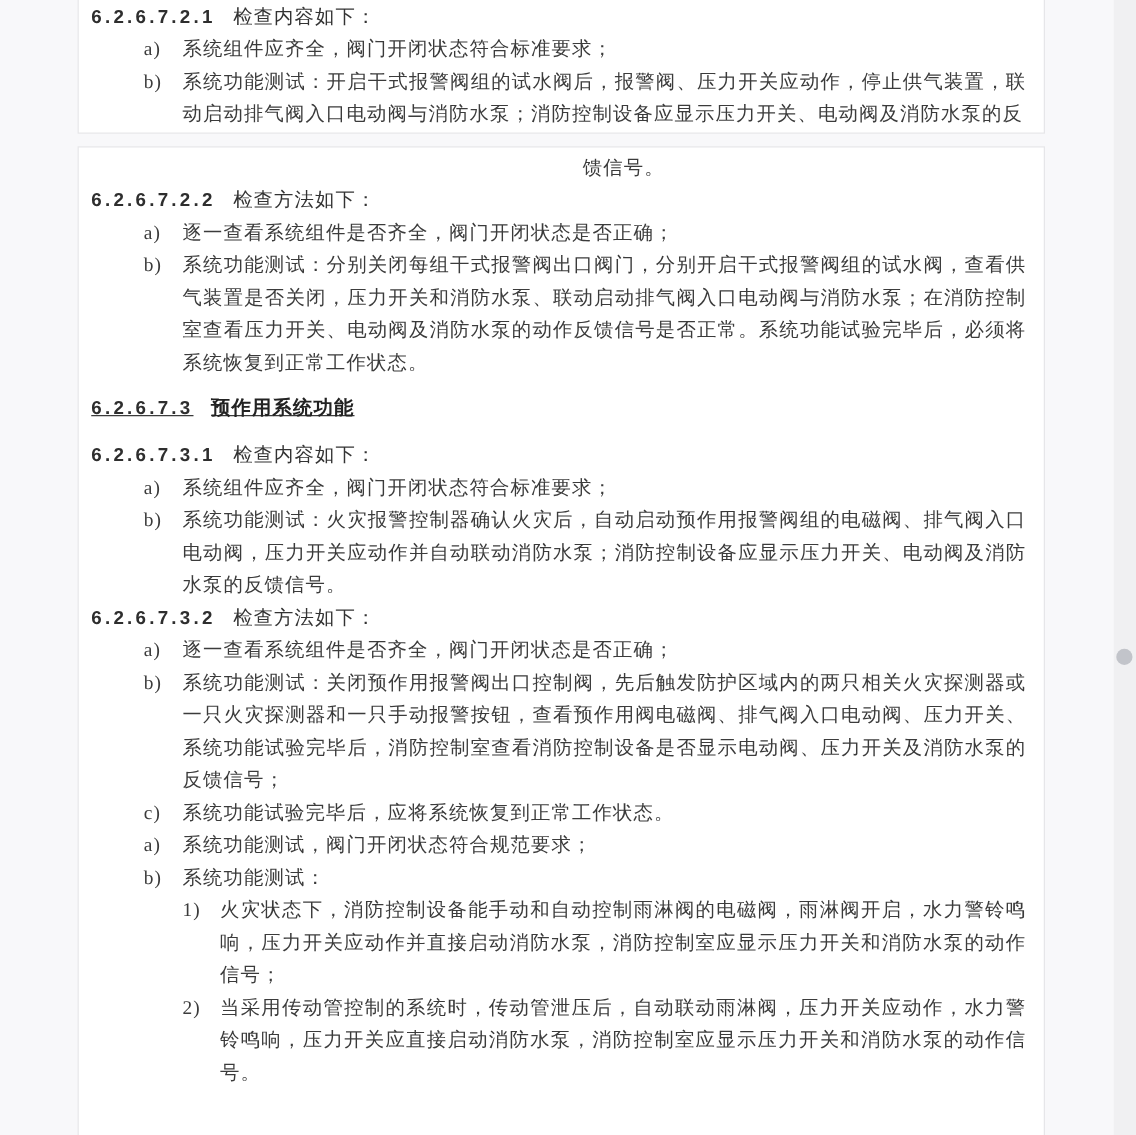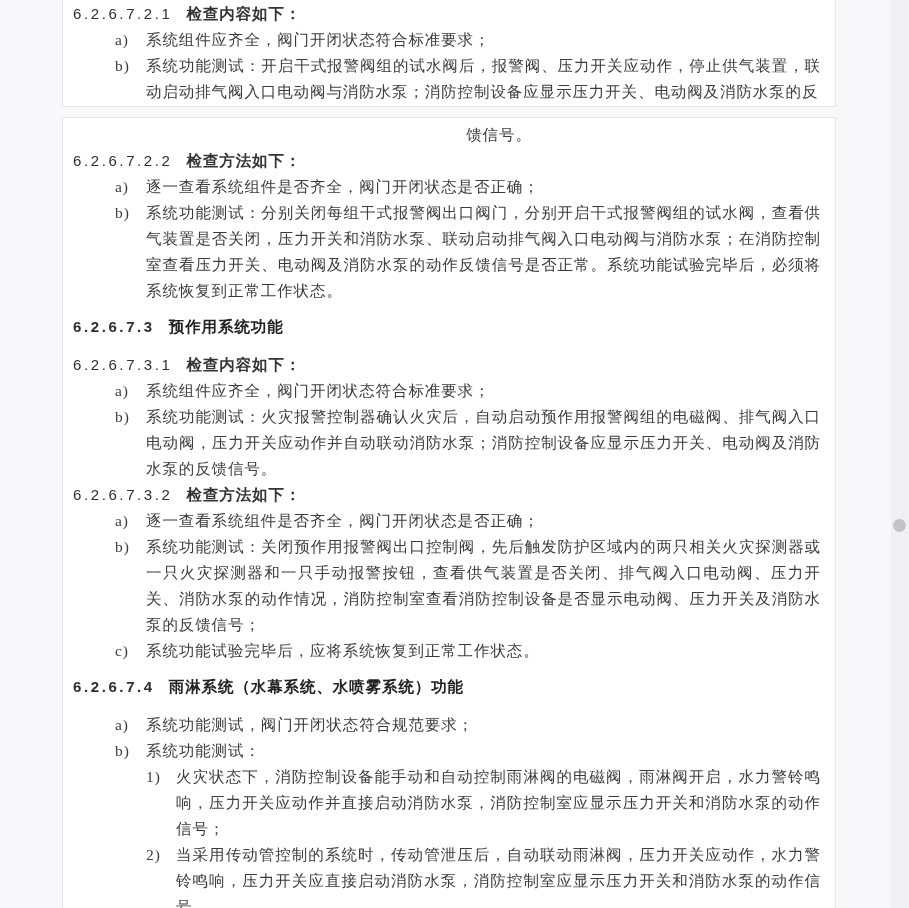--- a/index.html
+++ b/index.html
@@ -14,25 +14,25 @@
     background:#ffffff;border:1px solid #e6e6e9;
     padding:0 14px 0 10px;
   }
   .page-prev{top:-26px;height:133px;padding-top:26px;}
   .page-cur{top:117px;height:840px;padding-top:4px;}
   .line,.sec,.row,.sub-row,.heading,.cont{
     font-size:15.5px;line-height:26px;letter-spacing:0.9px;
   }
   .sec-num{
     font-family:"Liberation Sans","DejaVu Sans",sans-serif;
-    font-weight:400;font-size:15px;letter-spacing:2.6px;
+    font-weight:700;font-size:15px;letter-spacing:2.6px;
     color:#2e2e2e;margin-right:14px;white-space:nowrap;
   }
-  .sec-title{color:#333333;font-weight:bold;}
-  .heading{margin:10px 0 12px;}
+  .sec-title{color:#333333;}
+  .heading{margin:10px 0 12px;text-decoration:underline;}
   .heading .sec-num{font-weight:700;}
   .heading .sec-title{
     font-family:"Liberation Sans","DejaVu Sans",sans-serif;
     font-weight:700;color:#222222;
   }
   .row{display:flex;margin-left:42px;}
   .marker{flex:0 0 31px;}
   .item-text{flex:1;text-align:justify;}
   .sub-row{display:flex;margin-left:73px;}
   .sub-marker{flex:0 0 30px;}
@@ -97,30 +97,27 @@
 
   <div class="sec">
     <span class="sec-num">6.2.6.7.3.2</span><span class="sec-title">检查方法如下：</span>
   </div>
   <div class="row">
     <div class="marker">a)</div>
     <div class="item-text">逐一查看系统组件是否齐全，阀门开闭状态是否正确；</div>
   </div>
   <div class="row">
     <div class="marker">b)</div>
-    <div class="item-text">系统功能测试：关闭预作用报警阀出口控制阀，先后触发防护区域内的两只相关火灾探测器或一只火灾探测器和一只手动报警按钮，查看供气装置是否关闭、排气阀入口电动阀、压力开关、消防水泵的动作情况，消防控制室查看消防控制设备是否显示电动阀、压力开关及消防水泵的反馈信号；</div>
+    <div class="item-text">系统功能测试：关闭预作用报警阀出口控制阀，先后触发防护区域内的两只相关火灾探测器或一只火灾探测器和一只手动报警按钮，查看预作用阀电磁阀、排气阀入口电动阀、压力开关、系统功能试验完毕后，消防控制室查看消防控制设备是否显示电动阀、压力开关及消防水泵的反馈信号；</div>
   </div>
   <div class="row">
     <div class="marker">c)</div>
     <div class="item-text">系统功能试验完毕后，应将系统恢复到正常工作状态。</div>
   </div>
 
-  <div class="heading">
-    <span class="sec-num">6.2.6.7.4</span><span class="sec-title">雨淋系统（水幕系统、水喷雾系统）功能</span>
-  </div>
 
   <div class="row">
     <div class="marker">a)</div>
     <div class="item-text">系统功能测试，阀门开闭状态符合规范要求；</div>
   </div>
   <div class="row">
     <div class="marker">b)</div>
     <div class="item-text">系统功能测试：</div>
   </div>
   <div class="sub-row">

